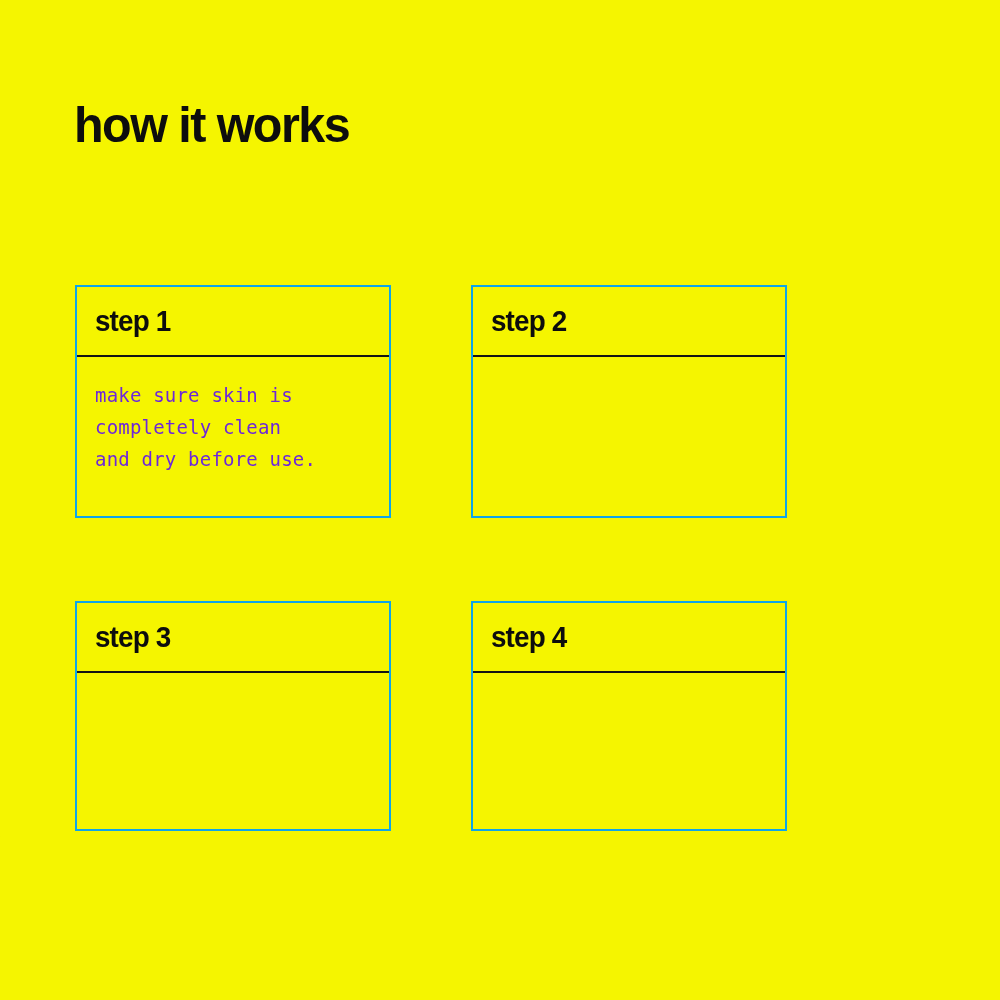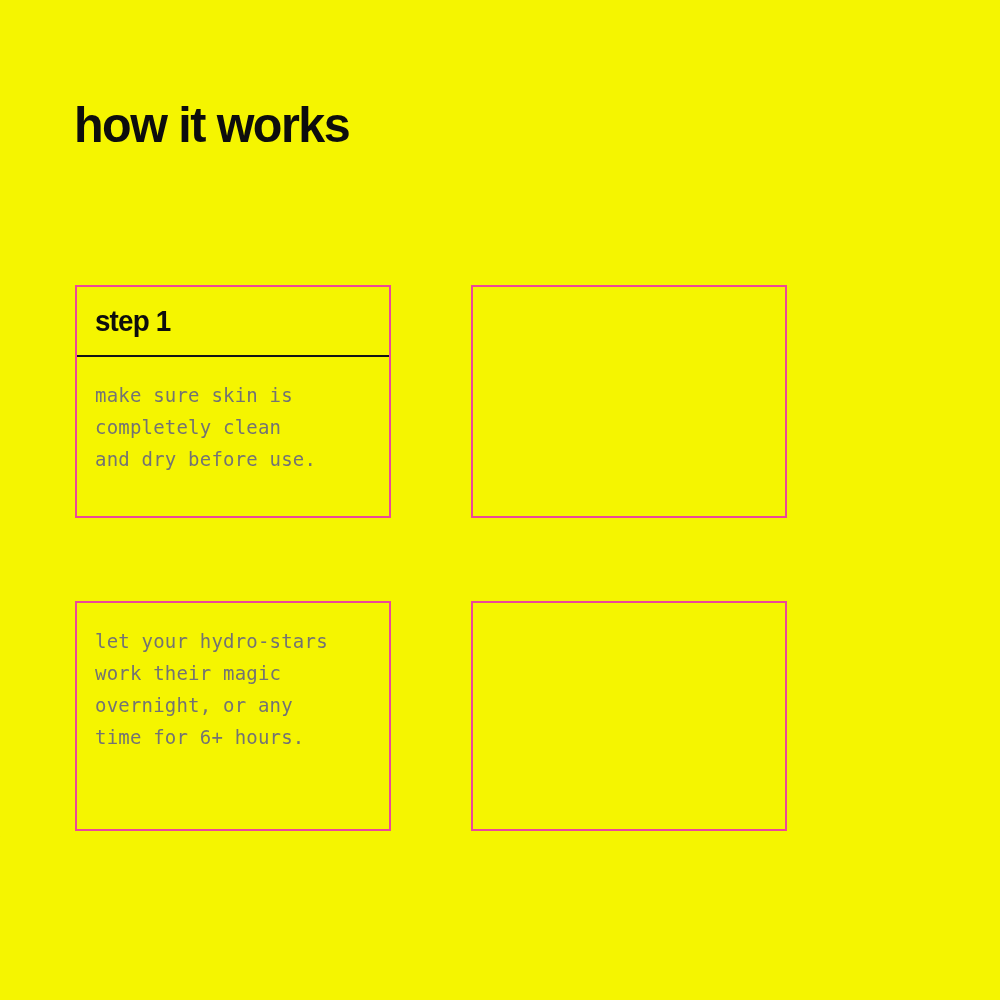--- a/index.html
+++ b/index.html
@@ -46,21 +46,21 @@
     width: 712px;
     display: grid;
     grid-template-columns: 316px 316px;
     grid-template-rows: 233px 230px;
     column-gap: 80px;
     row-gap: 83px;
   }
 
   .step-card {
     position: relative;
-    border: 2px solid #ec4899;
+    border: 2px solid #0ea5e9;
     background: #f5f500;
     box-sizing: border-box;
     display: flex;
     flex-direction: column;
   }
 
   .step-card-header {
     height: 70px;
     flex: 0 0 70px;
     border-bottom: 2px solid #141414;
@@ -86,21 +86,21 @@
     flex: 1 1 auto;
     padding: 22px 14px 0 18px;
     box-sizing: border-box;
   }
 
   .step-card-text {
     font-family: "DejaVu Sans Mono", "Liberation Mono", monospace;
     font-size: 19px;
     line-height: 32px;
     letter-spacing: 0.2px;
-    color: #737373;
+    color: #6d28d9;
     white-space: pre-line;
     margin: 0;
   }
 </style>
 </head>
 <body>
 
 <div class="canvas">
 
   <div class="page-title">how it works</div>
@@ -112,28 +112,31 @@
         <span class="step-card-title">step 1</span>
       </div>
       <div class="step-card-body">
         <p class="step-card-text">make sure skin is
 completely clean
 and dry before use.</p>
       </div>
     </div>
 
     <div class="step-card">
-    </div>
-
-    <div class="step-card">
-      <div class="step-card-body">
-        <p class="step-card-text">let your hydro-stars
-work their magic
-overnight, or any
-time for 6+ hours.</p>
+      <div class="step-card-header">
+        <span class="step-card-title">step 2</span>
       </div>
     </div>
 
     <div class="step-card">
+      <div class="step-card-header">
+        <span class="step-card-title">step 3</span>
+      </div>
+    </div>
+
+    <div class="step-card">
+      <div class="step-card-header">
+        <span class="step-card-title">step 4</span>
+      </div>
     </div>
 
   </div>
 </div>
 
 </body></html>

